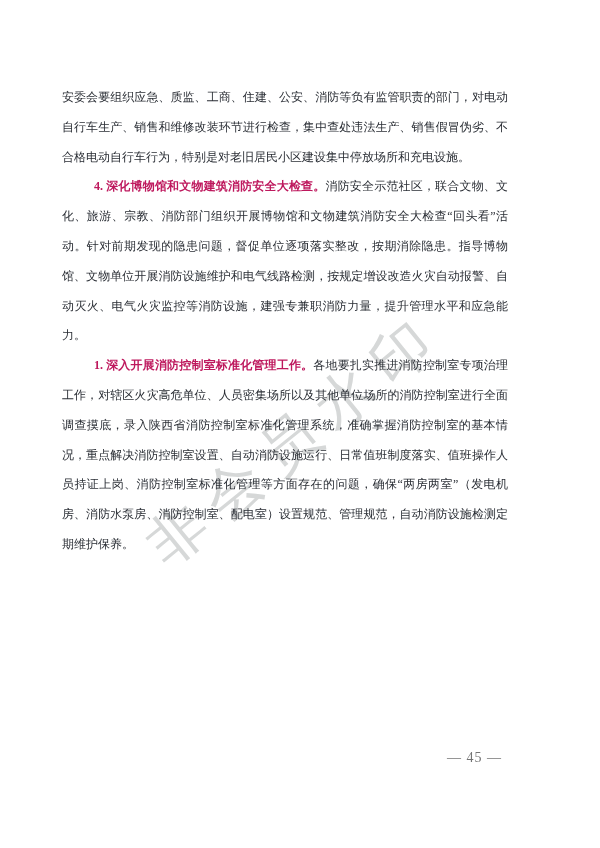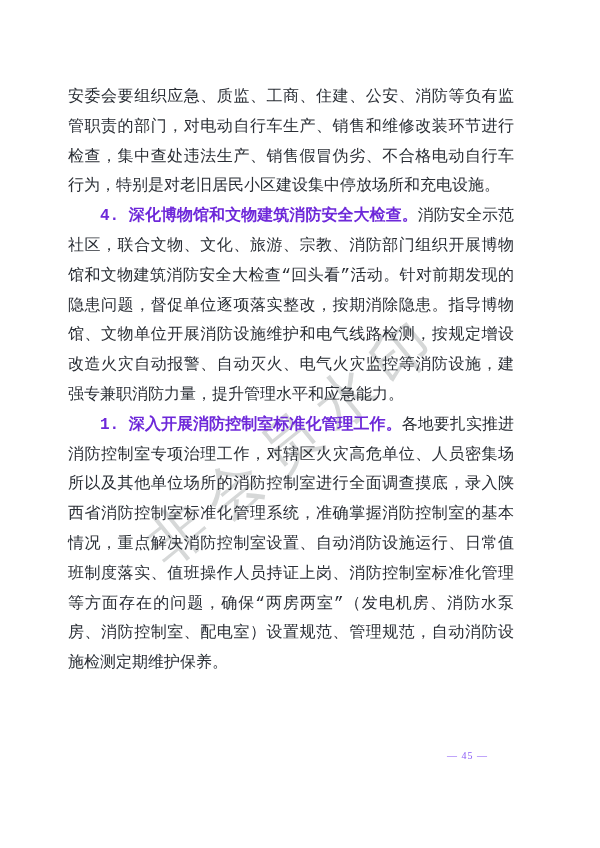--- a/index.html
+++ b/index.html
@@ -24,51 +24,51 @@
     font-size: 58px;
     letter-spacing: 14px;
     color: #d6d8d8;
     white-space: nowrap;
     z-index: 0;
     user-select: none;
   }
   
   .content {
     position: absolute;
-    left: 68px;
+    left: 62px;
     top: 83px;
     width: 446px;
     z-index: 1;
-    font-family: Liberation Mono, monospace;
-    font-size: 16px;
+    font-family: Liberation Serif, serif;
+    font-size: 12px;
     line-height: 29.8px;
     color: #2a2e35;
     text-align: justify;
     text-justify: inter-character;
   }
   .para {
     margin: 0;
     padding: 0;
   }
   .para.indent {
     text-indent: 32px;
   }
   .para b {
     font-weight: bold;
-    color: #6d28d9;
+    color: #be185d;
   }
   .page-number {
     position: absolute;
     left: 447px;
     top: 750px;
     z-index: 1;
     font-family: "Liberation Serif", "DejaVu Serif", serif;
-    font-size: 10px;
+    font-size: 14px;
     letter-spacing: 1px;
-    color: #8b5cf6;
+    color: #737373;
     white-space: nowrap;
   }
 </style>
 </head>
 <body>
 
 <div class="page">
   <div class="watermark">非会员水印</div>
 
   <div class="content">

